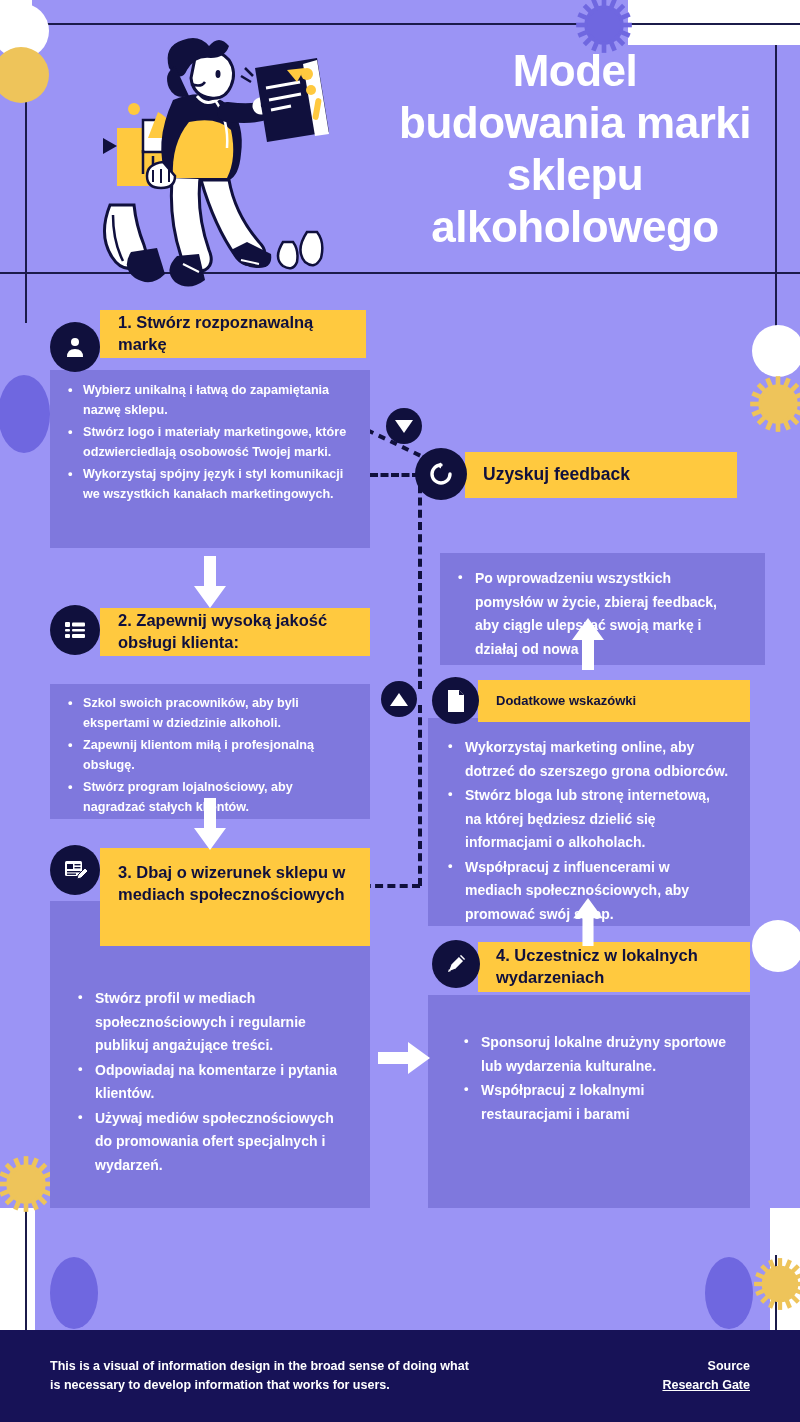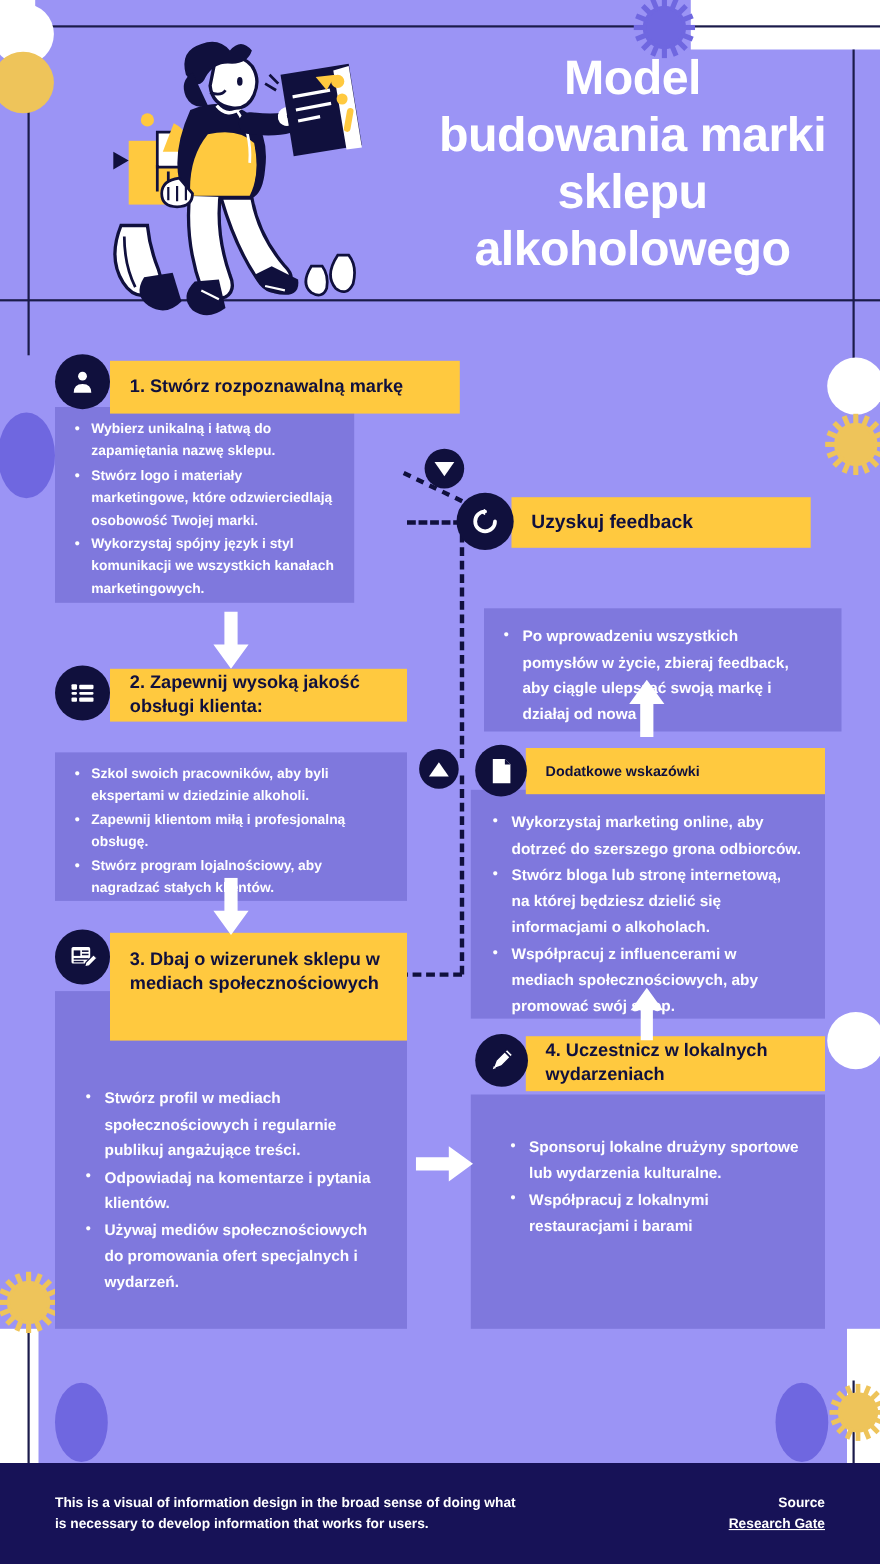--- a/index.html
+++ b/index.html
@@ -304,28 +304,28 @@
   <svg class="arrow" style="left:378px;top:1040px;" width="52" height="36" viewBox="0 0 52 36">
     <path d="M0 12 h30 v-10 L52 18 L30 34 v-10 H0z" fill="#ffffff"></path>
   </svg>
   <svg class="arrow" style="left:570px;top:618px;" width="36" height="52" viewBox="0 0 36 52">
     <path d="M18 0 L34 22 H24 v30 H12 V22 H2z" fill="#ffffff"></path>
   </svg>
   <svg class="arrow" style="left:570px;top:898px;" width="36" height="48" viewBox="0 0 36 52">
     <path d="M18 0 L34 22 H24 v30 H12 V22 H2z" fill="#ffffff"></path>
   </svg>
 
-  <div class="block-body" style="left:50px;top:370px;width:272px;height:178px;padding:10px 18px 10px 16px;">
+  <div class="block-body" style="left:50px;top:370px;width:320px;height:178px;padding:10px 18px 10px 16px;">
     <ul>
       <li>Wybierz unikalną i łatwą do zapamiętania nazwę sklepu.</li>
       <li>Stwórz logo i materiały marketingowe, które odzwierciedlają osobowość Twojej marki.</li>
       <li>Wykorzystaj spójny język i styl komunikacji we wszystkich kanałach marketingowych.</li>
     </ul>
   </div>
-  <div class="block-head" style="left:100px;top:328px;width:318px;height:48px;">
+  <div class="block-head" style="left:100px;top:310px;width:266px;height:48px;">
     <span>1. Stwórz rozpoznawalną markę</span>
   </div>
   <div class="badge" style="left:50px;top:322px;width:50px;height:50px;">
     <svg width="24" height="24" viewBox="0 0 24 24" fill="#ffffff">
       <circle cx="12" cy="7" r="4"></circle>
       <path d="M4 22 q0 -8 8 -8 q8 0 8 8z"></path>
     </svg>
   </div>
 
   <div class="block-body" style="left:50px;top:684px;width:320px;height:135px;padding:9px 28px 9px 16px;">

